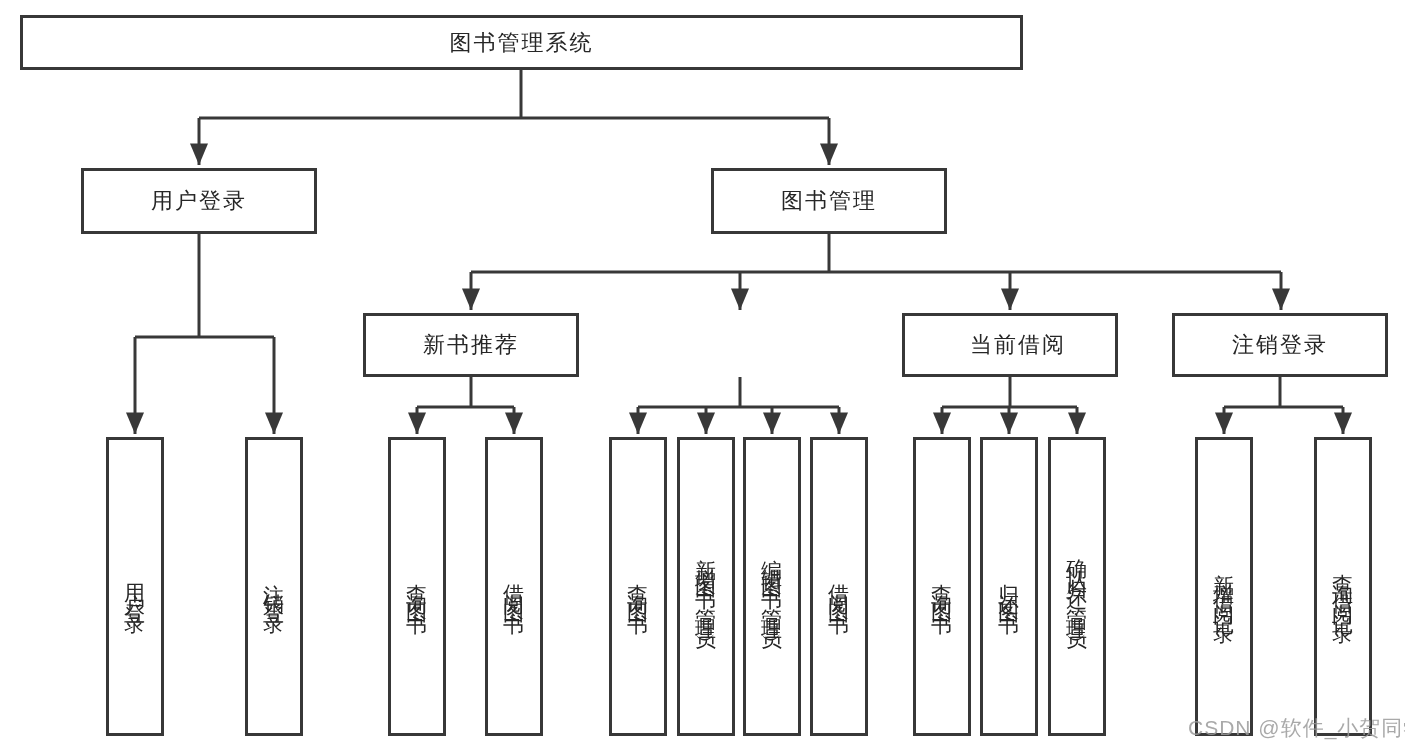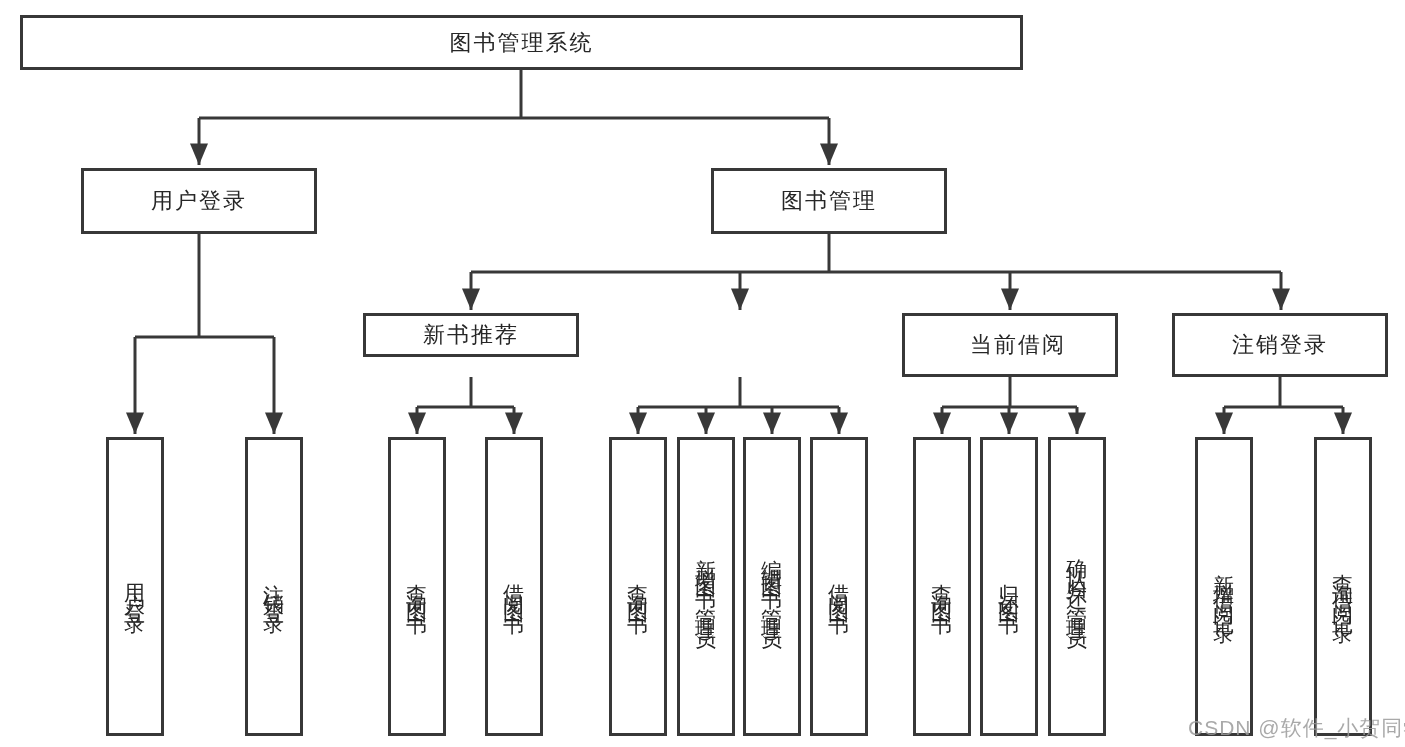--- a/index.html
+++ b/index.html
@@ -96,21 +96,21 @@
     <path d="M1224,407 L1343,407"></path>
     <path d="M1224,407 L1224,434" marker-end="url(#arrow)"></path>
     <path d="M1343,407 L1343,434" marker-end="url(#arrow)"></path>
   </svg>
 
   <div class="node hbox" style="left:20px;top:15px;width:1003px;height:55px;">图书管理系统</div>
 
   <div class="node hbox" style="left:81px;top:168px;width:236px;height:66px;">用户登录</div>
   <div class="node hbox" style="left:711px;top:168px;width:236px;height:66px;">图书管理</div>
 
-  <div class="node hbox" style="left:363px;top:313px;width:216px;height:44px;">新书推荐</div>
+  <div class="node hbox" style="left:363px;top:313px;width:216px;height:64px;">新书推荐</div>
   <div class="node hbox" style="left:902px;top:313px;width:216px;height:64px;padding-left:16px;">当前借阅</div>
   <div class="node hbox" style="left:1172px;top:313px;width:216px;height:64px;">注销登录</div>
 
   <div class="node vbox" style="left:106px;top:437px;width:58px;height:299px;">用户登录</div>
   <div class="node vbox" style="left:245px;top:437px;width:58px;height:299px;">注销登录</div>
 
   <div class="node vbox" style="left:388px;top:437px;width:58px;height:299px;">查询图书</div>
   <div class="node vbox" style="left:485px;top:437px;width:58px;height:299px;">借阅图书</div>
 
   <div class="node vbox" style="left:609px;top:437px;width:58px;height:299px;">查询图书</div>

